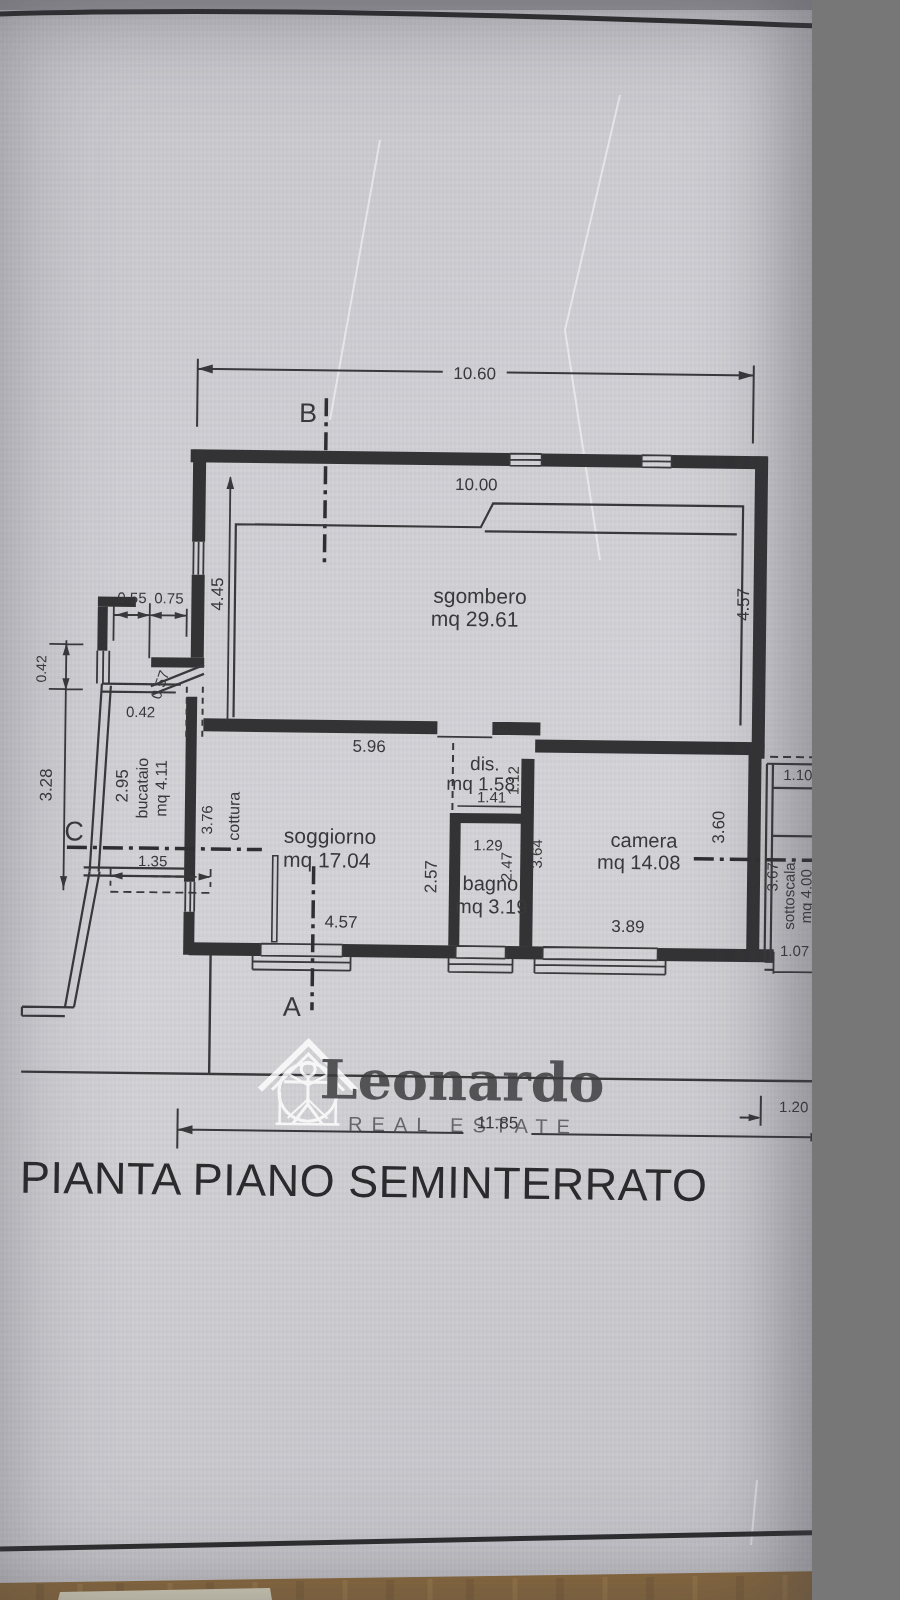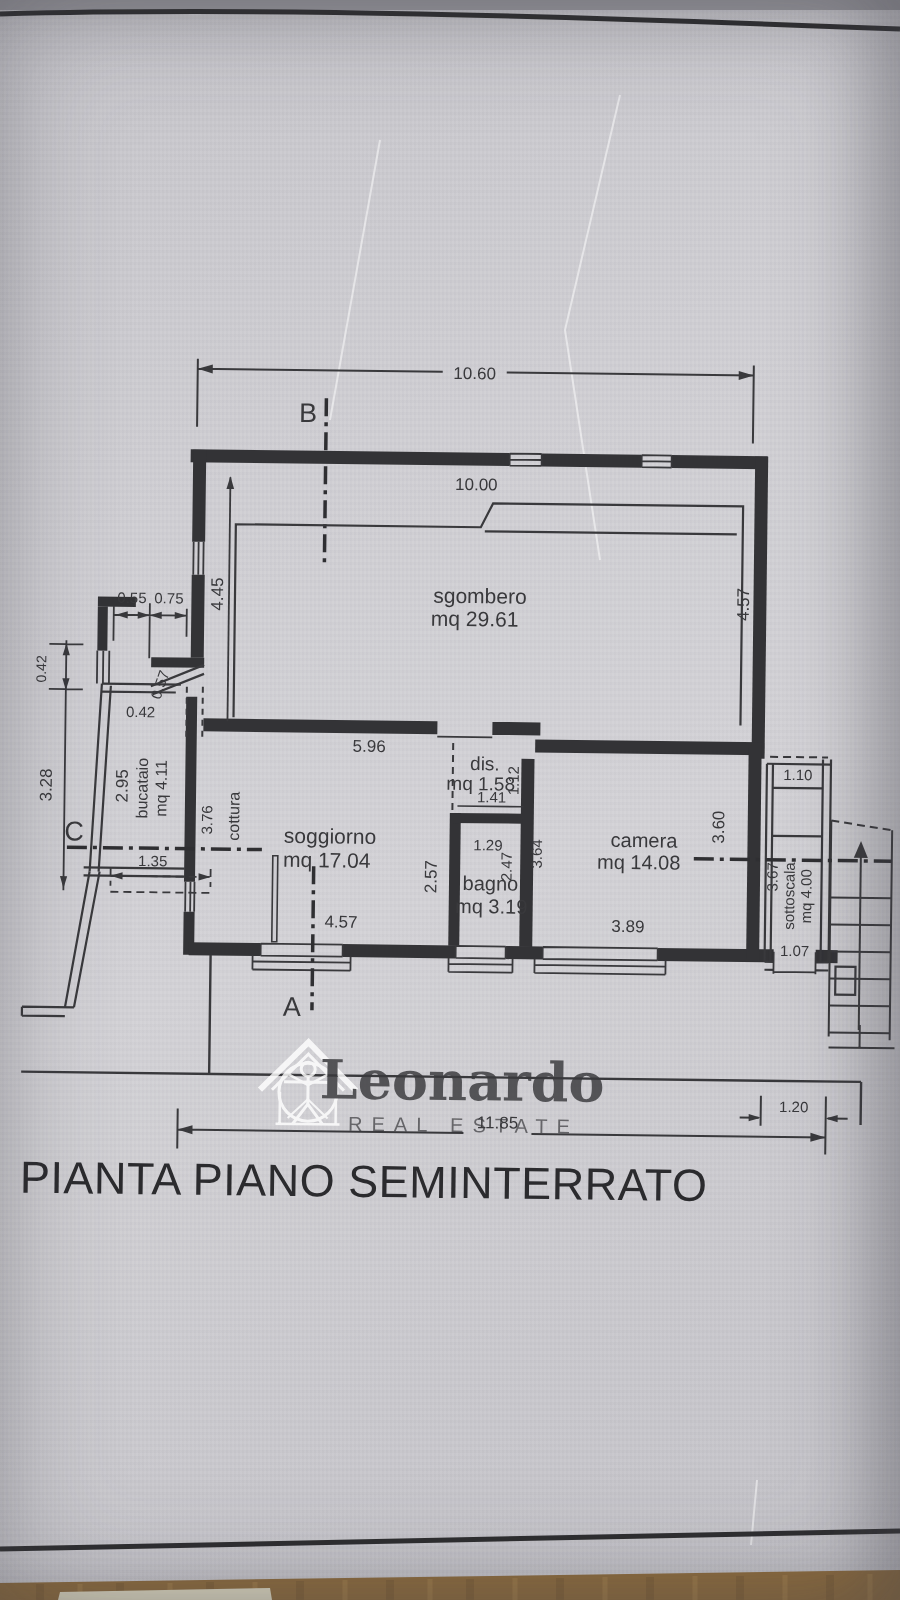--- a/index.html
+++ b/index.html
@@ -1,16 +1,16 @@
 <!DOCTYPE html>
 <html><head>
 <meta charset="utf-8">
 <style>
   html,body{margin:0;padding:0;background:#777;}
-  #shot{position:relative;width:900px;height:1600px;overflow:hidden;
+  #shot{position:relative;width:812px;height:1600px;overflow:hidden;
         background:linear-gradient(160deg,#c6c5ca 0%,#cfced3 30%,#d3d2d6 55%,#c9c8cd 80%,#c3c2c7 100%);
         font-family:"Liberation Sans", sans-serif;}
   #grain{position:absolute;inset:0;opacity:.5;pointer-events:none;
         background:repeating-linear-gradient(90deg,rgba(255,255,255,.06) 0 2px,rgba(120,120,125,.05) 2px 4px),
                    repeating-linear-gradient(0deg,rgba(255,255,255,.05) 0 3px,rgba(110,110,118,.05) 3px 6px);}
   #vignette{position:absolute;inset:0;pointer-events:none;
         box-shadow:inset 0 0 120px rgba(60,60,70,.35), inset -30px 0 60px rgba(70,70,80,.25);}
   svg{position:absolute;left:0;top:0;}
   text{fill:#39393c;}
   .dim{font-size:17px;}

